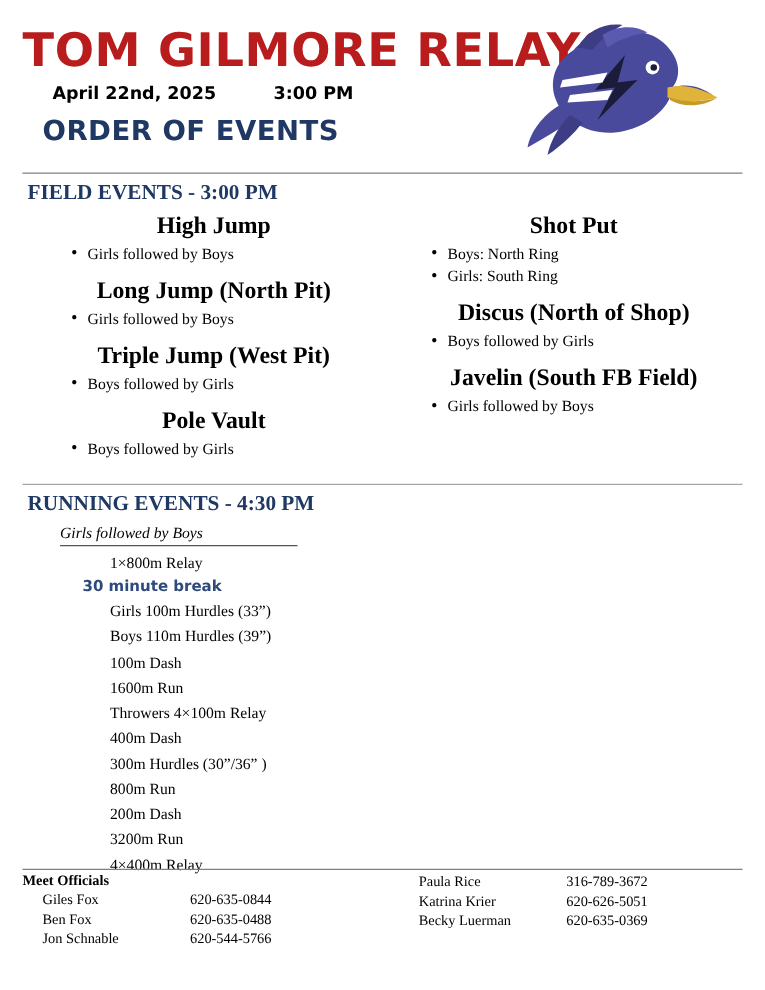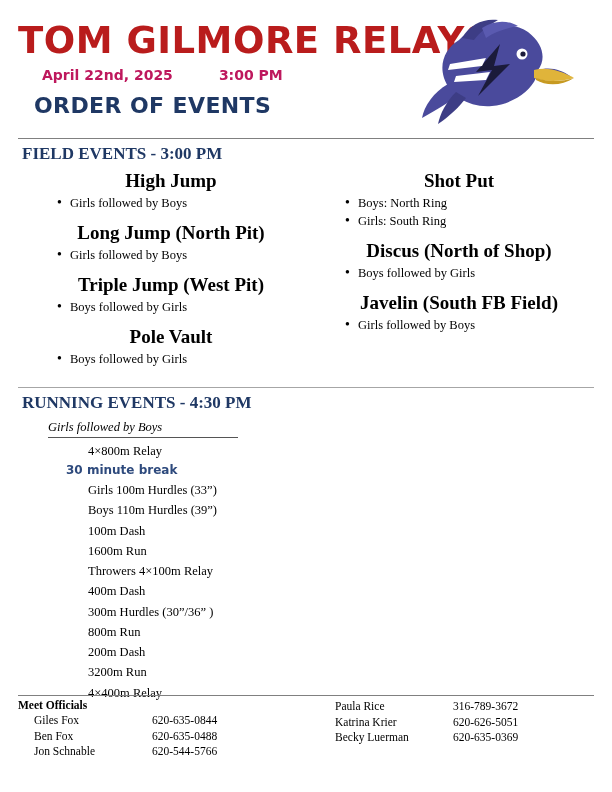--- a/index.html
+++ b/index.html
@@ -35,21 +35,21 @@
     letter-spacing: 0.5px;
     color: #b91c1c;
     line-height: 1.05;
     margin: 4px 0 0 0;
     white-space: nowrap;
   }
   .title-sub {
     font-family: "DejaVu Sans", sans-serif;
     font-weight: bold;
     font-size: 14px;
-    color: #be185d;
+    color: #000000;
     margin: 6px 0 0 24px;
     display: flex;
     gap: 46px;
   }
   .order-title {
     font-family: "DejaVu Sans", sans-serif;
     font-weight: bold;
     font-size: 22px;
     color: #1f3864;
     margin: 10px 0 0 16px;
@@ -285,21 +285,21 @@
     </div>
   </div>
 
   <hr class="rule thin" style="margin-top:18px">
 
   <div class="section-head">RUNNING EVENTS - 4:30 PM</div>
 
   <div class="running-wrap">
     <div class="gfb-note">Girls followed by Boys</div>
     <ul class="run-list">
-      <li>4×800m Relay</li>
+      <li>1×800m Relay</li>
       <li class="break">30 minute break</li>
       <li>Girls 100m Hurdles (33”)</li>
       <li>Boys 110m Hurdles (39”)</li>
       <li>100m Dash</li>
       <li>1600m Run</li>
       <li>Throwers 4×100m Relay</li>
       <li>400m Dash</li>
       <li>300m Hurdles (30”/36” )</li>
       <li>800m Run</li>
       <li>200m Dash</li>

